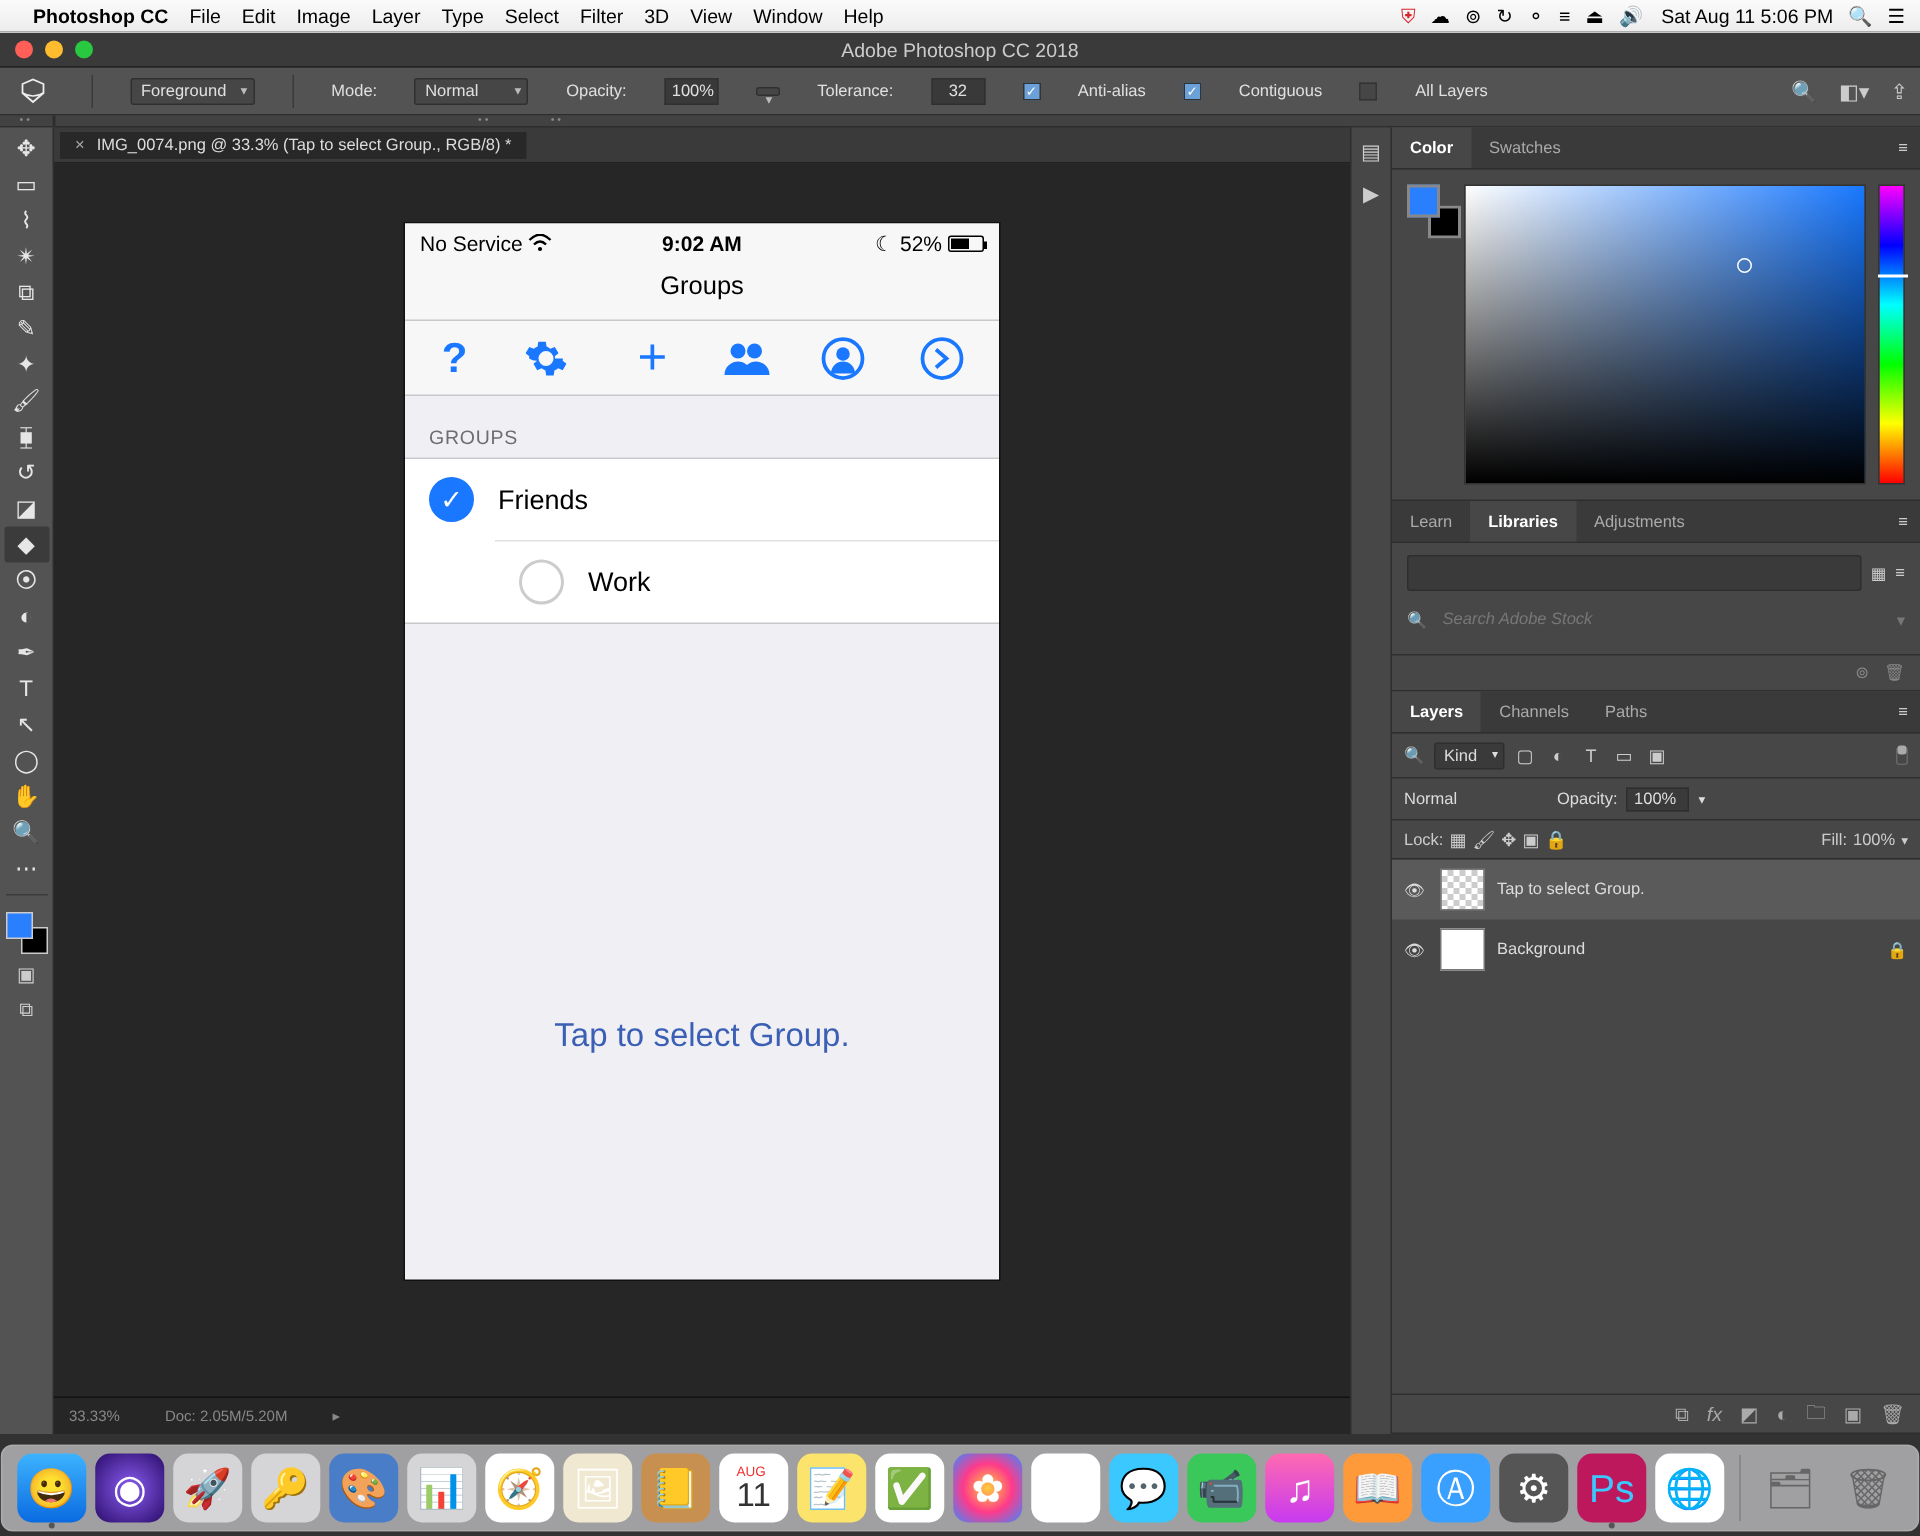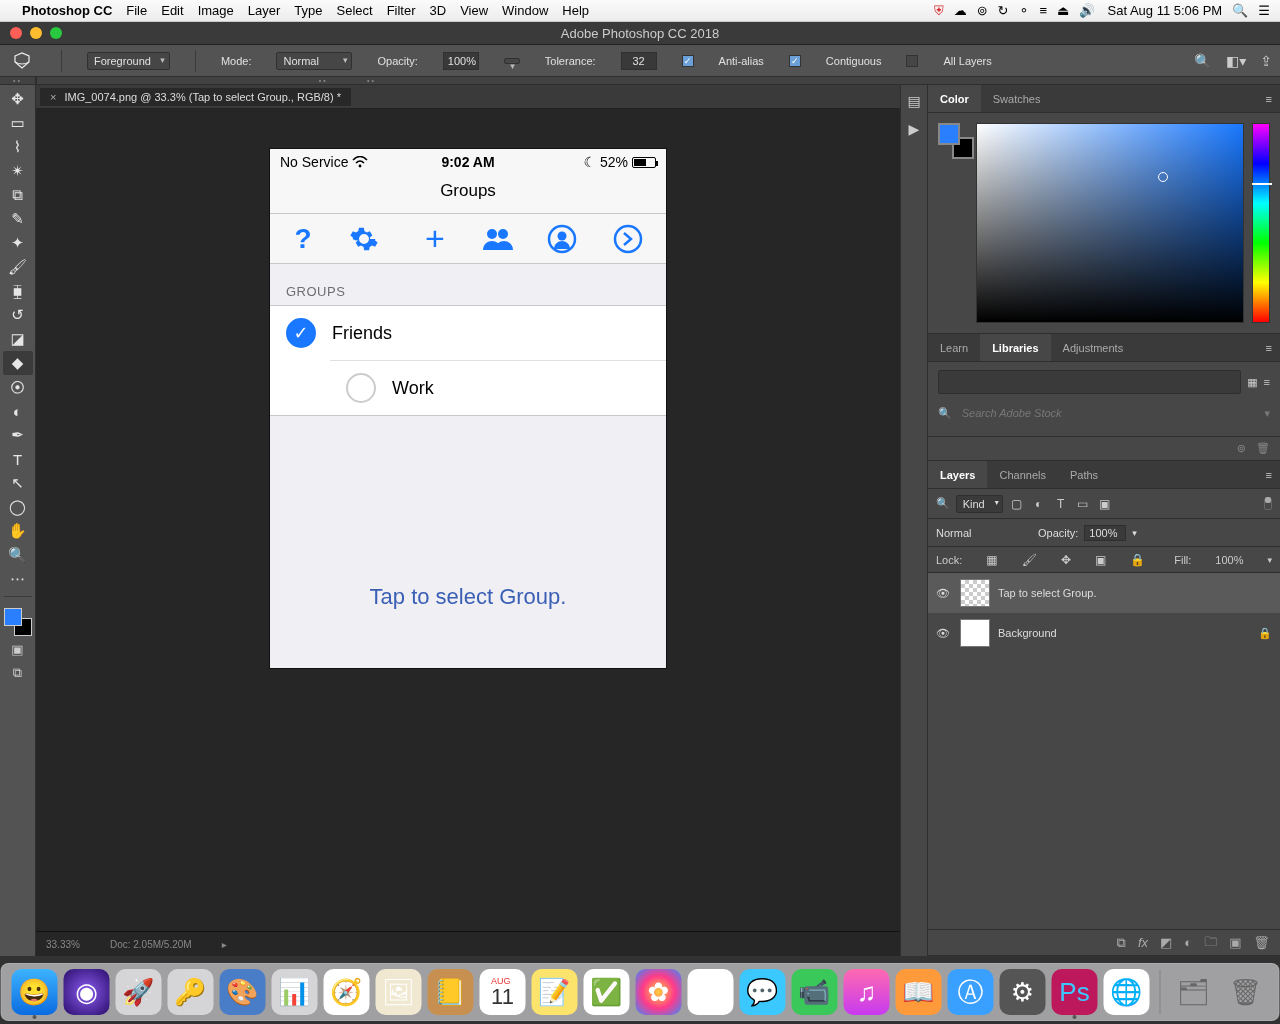--- a/index.html
+++ b/index.html
@@ -52,21 +52,21 @@
 
 
 .canvas-wrap { flex:1; background:#262626; display:flex; flex-direction:column; position:relative; }
 .doc-tabs { height:24px; background:#3a3a3a; display:flex; align-items:center; padding-left:4px; border-bottom:1px solid #222; }
 .doc-tabs .tab { color:#ddd; font-size:11px; padding:3px 10px; background:#282828; display:flex; align-items:center; gap:8px; }
 .doc-tabs .tab .close { color:#aaa; }
 .canvas-stage { flex:1; display:flex; align-items:flex-start; justify-content:center; padding:40px 0; overflow:hidden; position:relative; }
 .status-bar { height:20px; border-top:1px solid #111; background:#262626; color:#888; font-size:10px; display:flex; align-items:center; padding:12px 10px; gap:30px; position:absolute; bottom:0; left:0; right:0;}
 
 
-.artboard { width:396px; height:519px; background:#efeff4; color:#000; font-family:-apple-system,"Helvetica Neue",sans-serif; display:flex; flex-direction:column; box-shadow:0 0 0 1px #111; }
+.artboard { width:396px; height:704px; background:#efeff4; color:#000; font-family:-apple-system,"Helvetica Neue",sans-serif; display:flex; flex-direction:column; box-shadow:0 0 0 1px #111; }
 .ios-status { height:26px; background:#f7f7f8; display:flex; align-items:center; padding:0 10px; font-size:14px; color:#000; }
 .ios-status .carrier { font-weight:400; }
 .ios-status .wifi { margin-left:4px; }
 .ios-status .time { position:absolute; left:50%; transform:translateX(-50%); font-weight:600; }
 .ios-status .right { margin-left:auto; display:flex; align-items:center; gap:4px; }
 .ios-status .batt { width:24px; height:11px; border:1px solid #000; border-radius:2px; position:relative; }
 .ios-status .batt:after { content:""; position:absolute; right:-3px; top:3px; width:2px; height:5px; background:#000; }
 .ios-status .batt .fill { position:absolute; left:1px; top:1px; bottom:1px; width:55%; background:#000; }
 .ios-nav { text-align:center; font-size:17px; padding:6px 0 12px; background:#f7f7f8; border-bottom:1px solid #c8c7cc; }
 .ios-toolbar { height:50px; background:#f7f7f8; border-bottom:1px solid #c8c7cc; display:flex; align-items:center; justify-content:space-around; }
@@ -119,21 +119,21 @@
 
 .layers-body { flex:1; display:flex; flex-direction:column; }
 .layers-filter { height:30px; display:flex; align-items:center; padding:0 8px; gap:6px; border-bottom:1px solid #2e2e2e; }
 .layers-filter .dd2 { background:#3a3a3a; border:1px solid #2e2e2e; padding:2px 17px 2px 6px; border-radius:2px; position:relative; font-size:11px; }
 .layers-filter .dd2:after { content:"▾"; position:absolute; right:3px; top:2px; font-size:8px; }
 .layers-filter .ficon { color:#ccc; font-size:12px; width:16px; text-align:center; }
 .layers-filter .toggle { margin-left:auto; width:8px; height:12px; border:1px solid #666; border-radius:2px; position:relative; }
 .layers-filter .toggle:before{content:"";position:absolute;top:-2px;left:0;right:0;height:6px;background:#aaa;border-radius:2px;}
 .layers-row-opts { height:28px; display:flex; align-items:center; padding:0 8px; gap:6px; border-bottom:1px solid #2e2e2e; font-size:11px; }
 .layers-row-opts .nb { background:#3a3a3a; border:1px solid #2e2e2e; padding:1px 4px; width:42px; }
-.layers-lock-row { height:26px; display:flex; align-items:center; padding:0 8px; gap:24px; border-bottom:1px solid #2e2e2e; font-size:11px; color:#ccc;text-align:center; }
+.layers-lock-row { height:26px; display:flex; align-items:center; padding:0 8px; gap:4px; border-bottom:1px solid #2e2e2e; font-size:11px; color:#ccc;text-align:center; }
 .layers-lock-row .licon { font-size:12px; }
 .layer-list { flex:1; overflow:auto; }
 .layer-item { height:40px; display:flex; align-items:center; padding:0 8px; gap:8px; }
 .layer-item.selected { background:#5a5a5a; }
 .layer-item .eye { color:#ddd; width:16px; }
 .layer-item .thumb { width:30px; height:28px; background:#fff; border:1px solid #777; }
 .layer-item .thumb.trans { background:repeating-conic-gradient(#ccc 0 25%,#fff 0 50%) 0 0/8px 8px; }
 .layer-item .lname { font-size:11px; }
 .layer-item .lock-icon { margin-left:auto; color:#bbb; }
 .layers-footer { height:26px; border-top:1px solid #2e2e2e; display:flex; justify-content:flex-end; align-items:center; gap:12px; padding:0 10px; color:#aaa; font-size:13px; }

